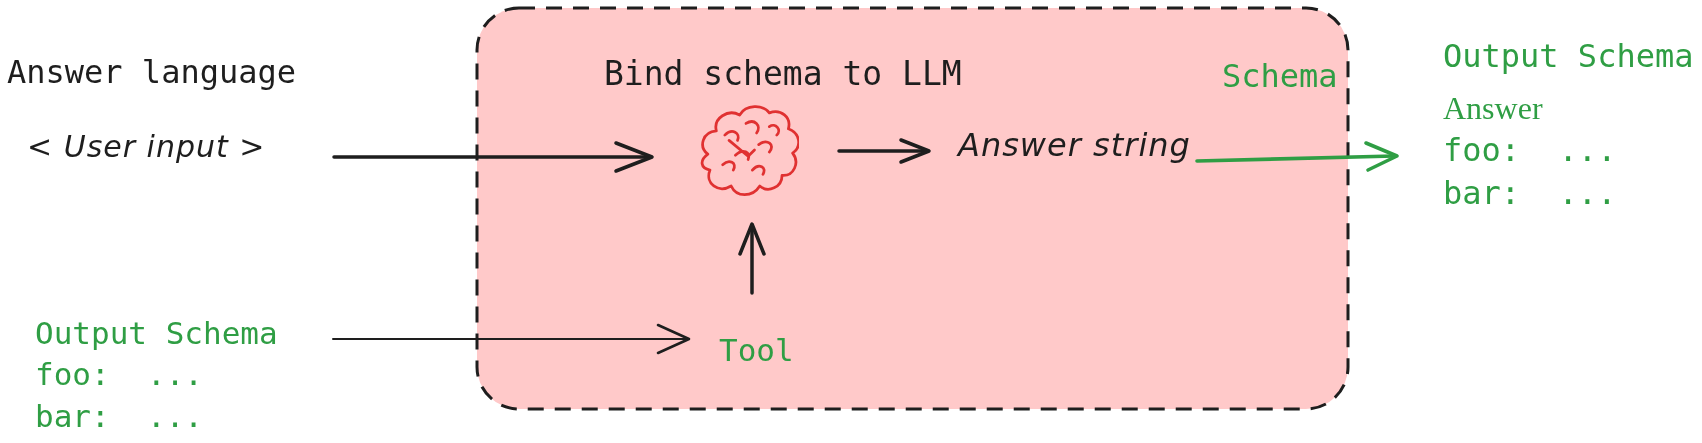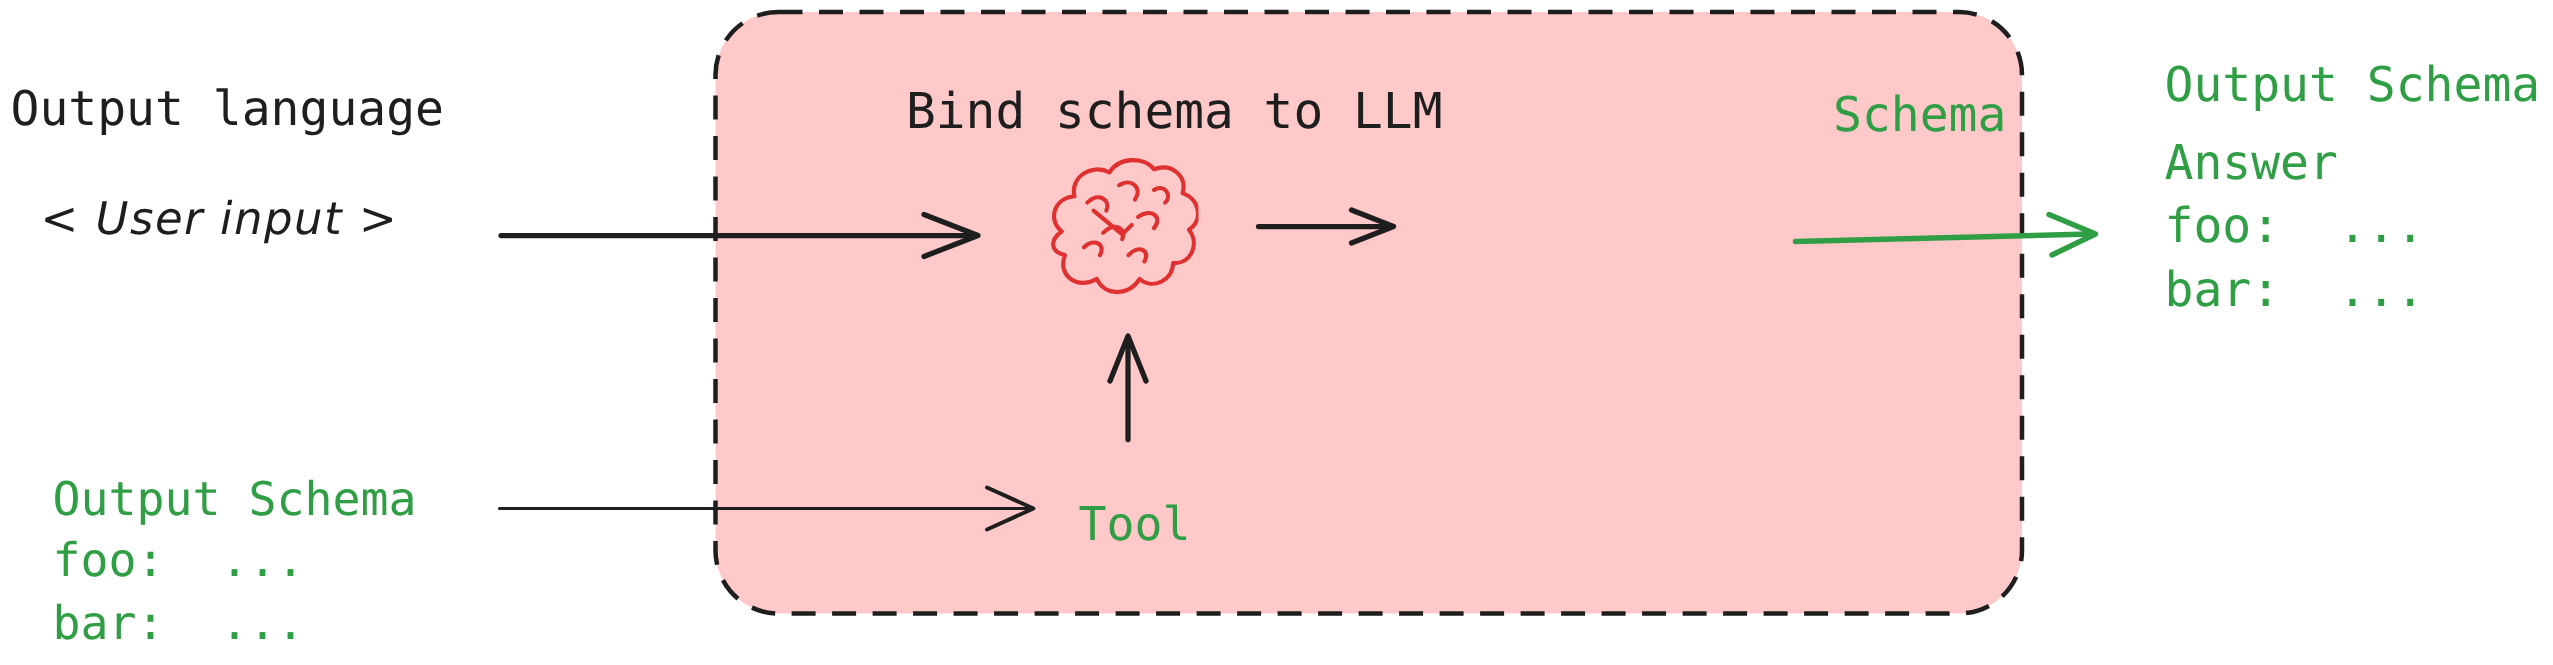--- a/index.html
+++ b/index.html
@@ -105,33 +105,34 @@
     <path d="M30,30 C37,23 45,28 42,35"></path>
     <path d="M50,19 C58,14 65,21 60,28"></path>
     <path d="M40,49 C47,42 55,46 52,53"></path>
     <path d="M62,39 C70,33 78,39 72,46"></path>
     <path d="M28,58 C34,52 42,56 38,63"></path>
     <path d="M56,63 C62,56 70,60 66,67"></path>
     <path d="M72,22 C78,18 84,25 79,30"></path>
     <path d="M34,35 L52,50 L58,44"></path>
   </svg>
 
-  <div class="t mono ink" style="left:7px; top:56px; font-size:32px;">Output language</div>
+  <div class="t mono ink" style="left:7px; top:56px; font-size:32px;">Answer language</div>
 
   <div class="t hand ink" style="left:27px; top:131px; font-size:30px;">&lt; User input &gt;</div>
 
   <div class="t mono green" style="left:35px; top:317px; font-size:31px;">Output Schema</div>
   <div class="t mono green" style="left:35px; top:358px; font-size:31px;">foo:  ...</div>
   <div class="t mono green" style="left:35px; top:400px; font-size:31px;">bar:  ...</div>
 
   <div class="t mono ink" style="left:604px; top:57px; font-size:33px;">Bind schema to LLM</div>
 
   <div class="t mono green" style="left:1222px; top:60px; font-size:32px;">Schema</div>
 
+  <div class="t hand ink" style="left:958px; top:129px; font-size:32px;">Answer string</div>
 
   <div class="t mono green" style="left:719px; top:321px; font-size:31px;margin-top:13px;">Tool</div>
 
   <div class="t mono green" style="left:1443px; top:40px; font-size:32px;">Output Schema</div>
-  <div class="t mono green" style="left:1443px; top:92px; font-size:32px;">Answer</div>
+  <div class="t mono green" style="left:1443px; top:92px; font-size:32px;font-family:Liberation Serif, serif;">Answer</div>
   <div class="t mono green" style="left:1443px; top:134px; font-size:32px;">foo:  ...</div>
   <div class="t mono green" style="left:1443px; top:177px; font-size:32px;">bar:  ...</div>
 
 </div>
 
 </body></html>

